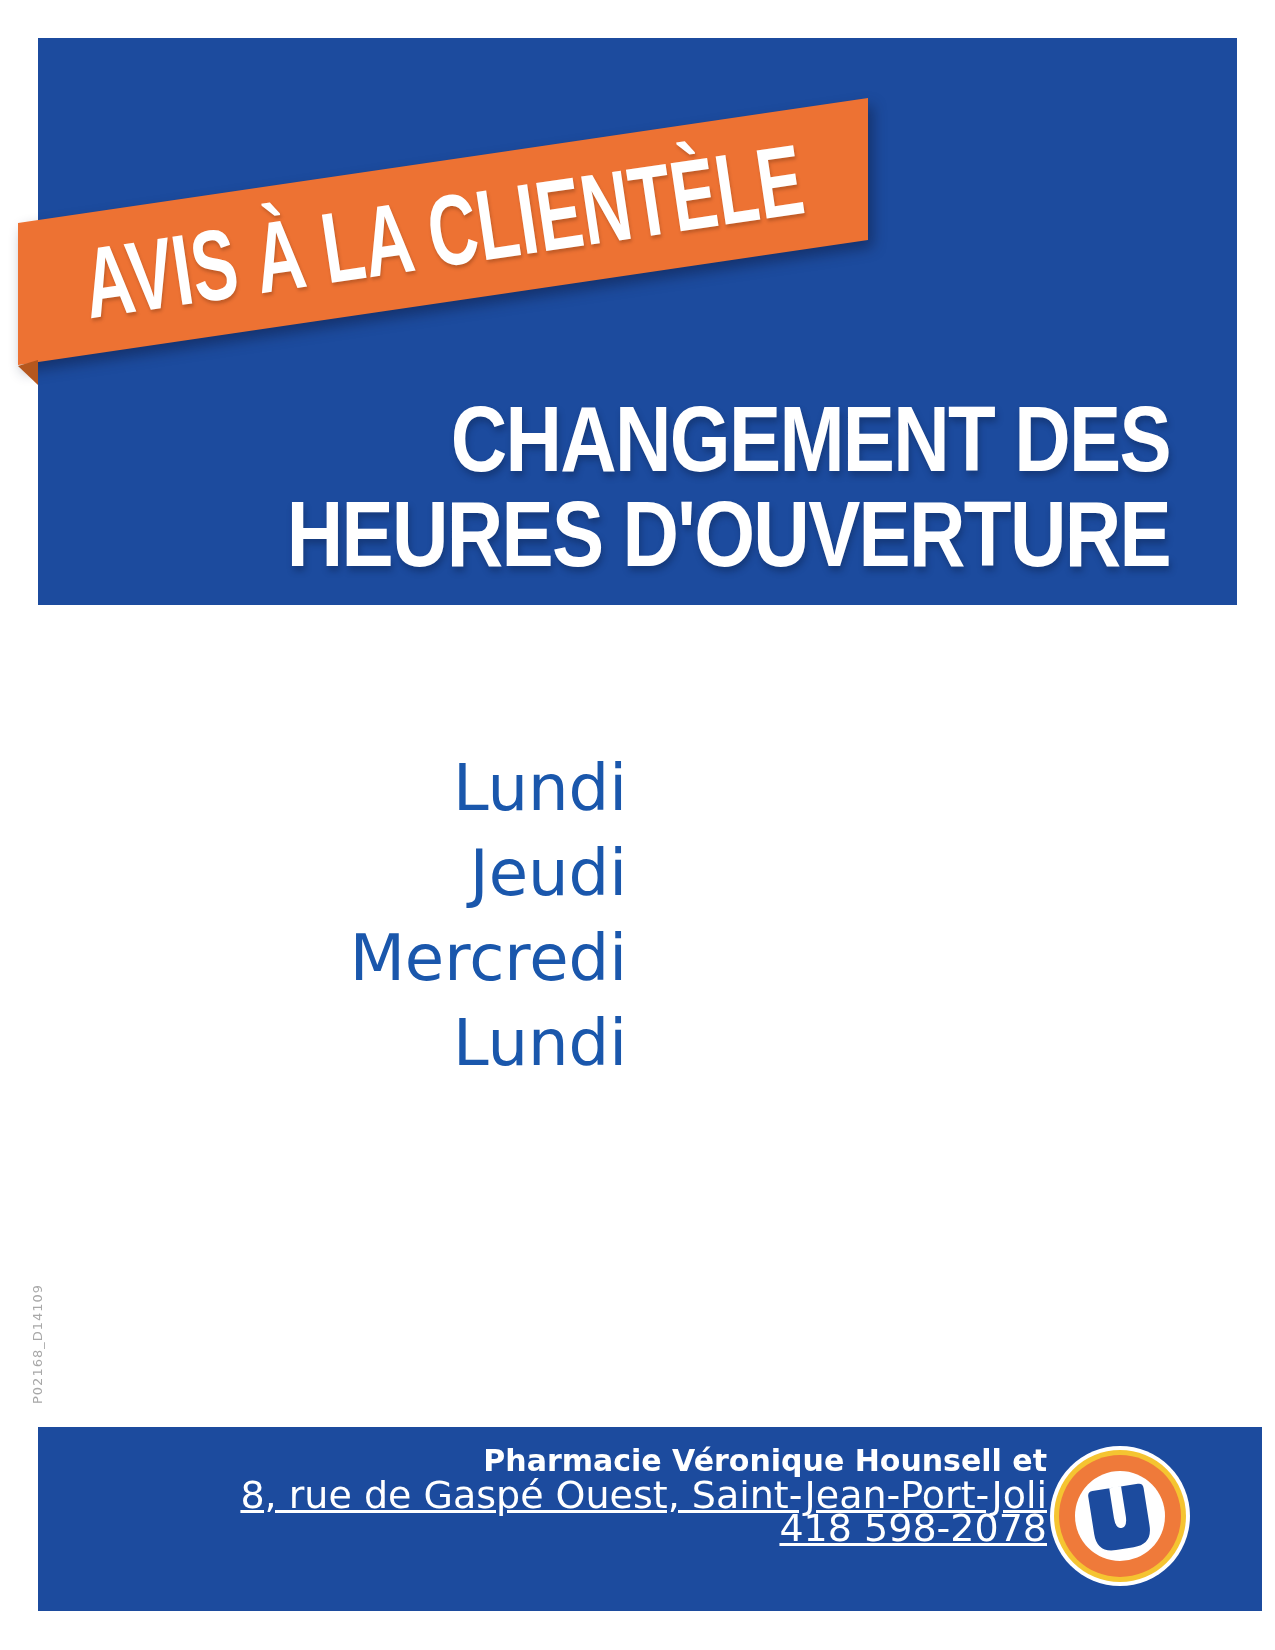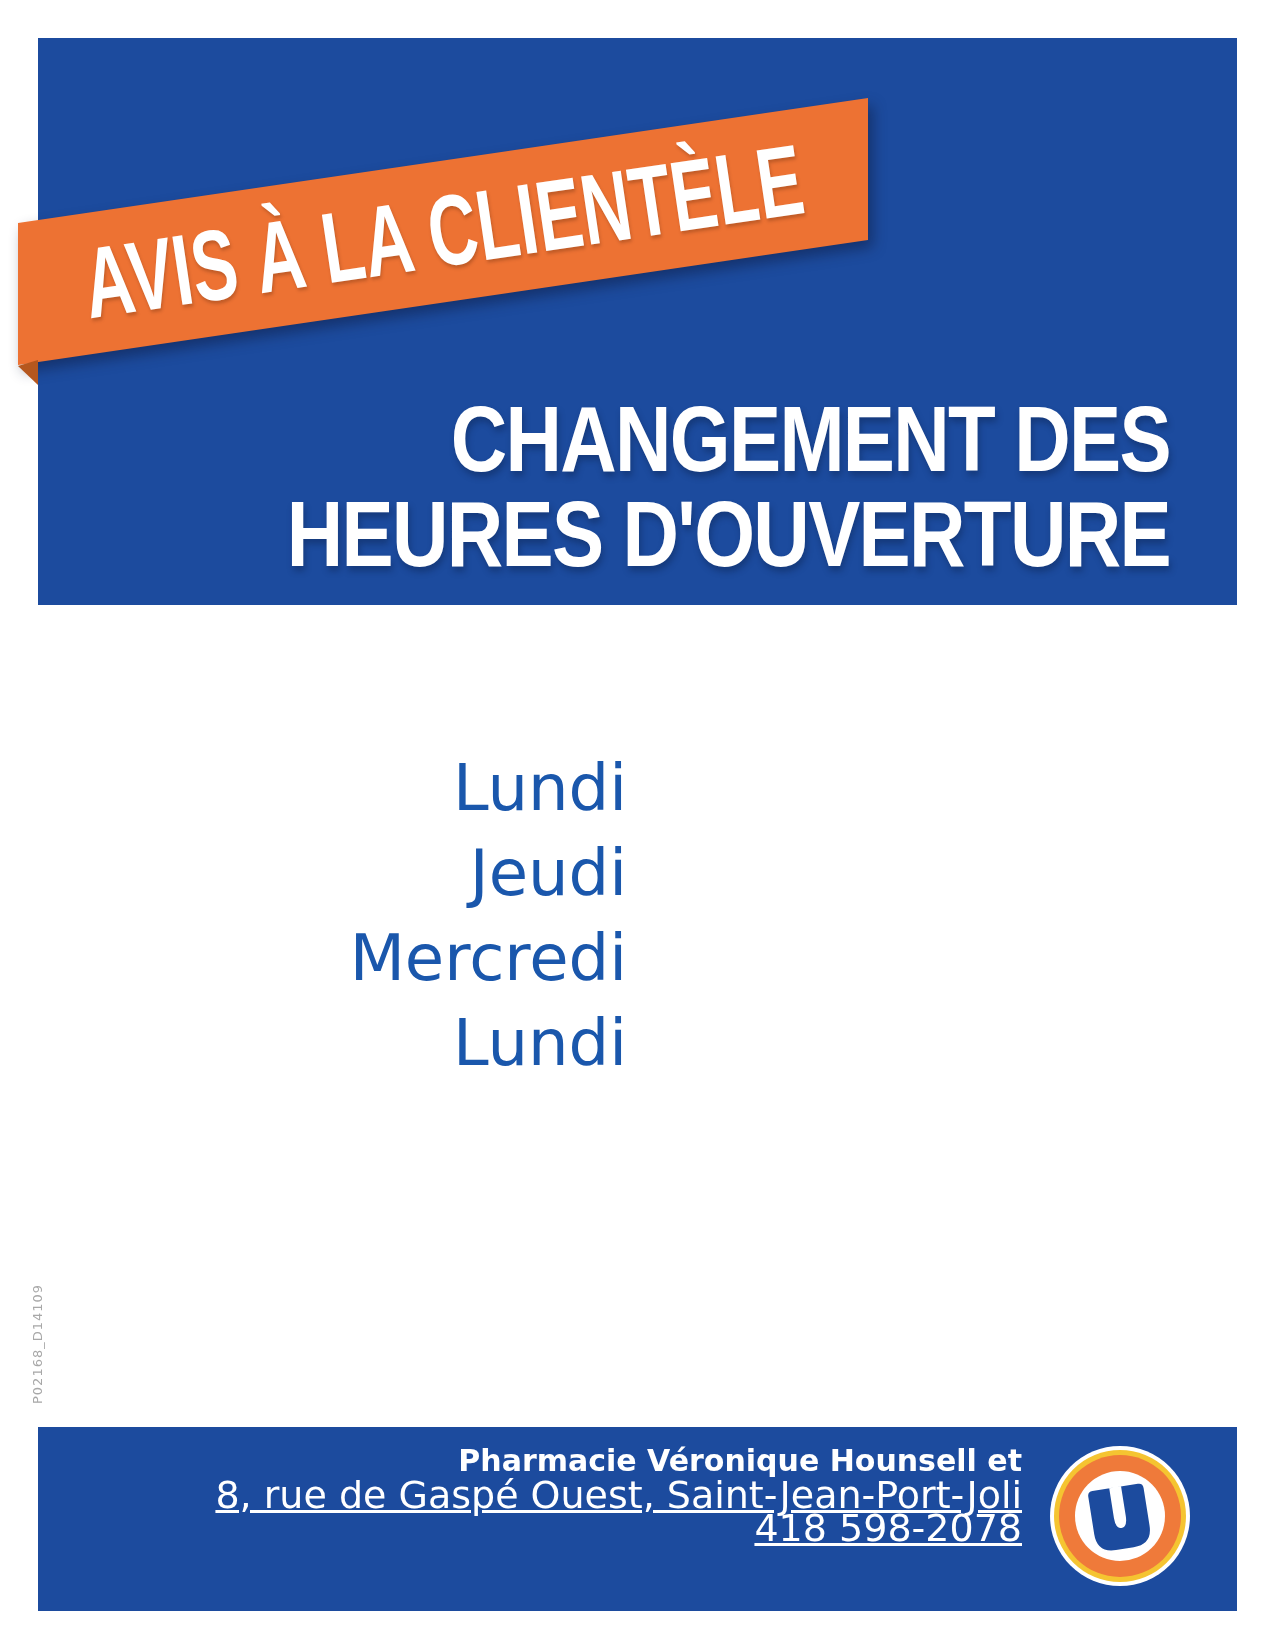--- a/index.html
+++ b/index.html
@@ -64,20 +64,21 @@
   .print-code{
     position:absolute;left:30px;top:1304px;height:100px;width:18px;
     writing-mode:vertical-rl;transform:rotate(180deg);
     color:var(--code-gray);font-size:13px;letter-spacing:1px;
     font-family:"DejaVu Sans",sans-serif;
   }
   
   .footer-bar{
     position:absolute;left:38px;top:1427px;width:1199px;height:184px;
     background:var(--blue);
+    padding-left:25px;
   }
   .footer-text{
     position:absolute;right:215px;top:16px;text-align:right;color:#ffffff;
     font-family:"DejaVu Sans",sans-serif;white-space:nowrap;
   }
   .footer-text .bold-line{font-weight:bold;font-size:30px;line-height:36px;}
   .footer-text .reg-line{font-weight:normal;font-size:38px;line-height:33px;text-decoration:underline;}
   .logo{position:absolute;left:1012px;top:19px;width:140px;height:140px;}
   .logo svg{display:block;width:140px;height:140px;}
 </style>

